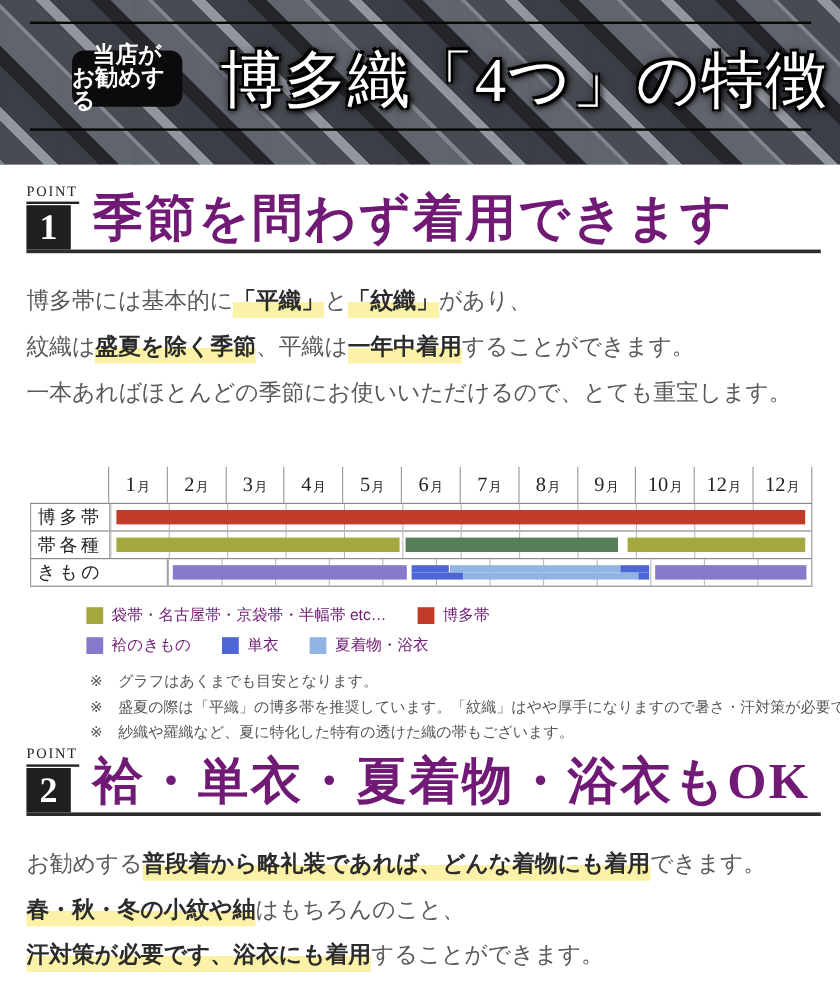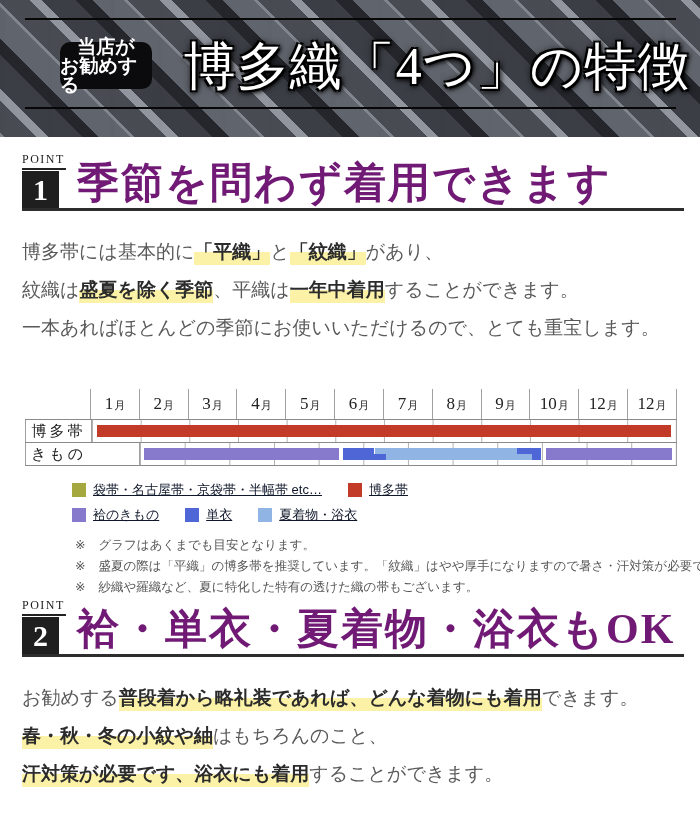--- a/index.html
+++ b/index.html
@@ -64,21 +64,21 @@
     justify-content:center;font-size:15px;color:#222;letter-spacing:3px;}
   .c-row-track{flex:1;position:relative;border-left:1px solid #a0a0a0;border-right:1px solid #a0a0a0;
     background-image:linear-gradient(90deg,#b2b2b2 1px,rgba(0,0,0,0) 1px);
     background-size:calc(100%/12) 100%;}
   .bar{position:absolute;}
   .bar.full{top:5px;height:12px;}
   .bar.upper{top:5px;height:6px;}
   .bar.lower{top:11px;height:6px;}
 
   
-  .legend{margin:15px 22px 0 72px;font-size:13px;color:#0f172a;text-decoration:underline;}
+  .legend{margin:15px 22px 0 72px;font-size:13px;color:#701a75;}
   .legend-row{display:flex;align-items:center;gap:26px;margin-bottom:7px;}
   .legend-item{display:flex;align-items:center;white-space:nowrap;}
   .legend-sq{width:14px;height:14px;margin-right:7px;flex:none;}
 
   
   .notes{margin:11px 22px 0 75px;font-size:12.5px;color:#555;line-height:21px;}
   .note-line{display:flex;white-space:nowrap;}
   .note-marker{flex:none;margin-right:13px;}
 </style>
 </head>
@@ -162,20 +162,28 @@
             <span class="m-num">12</span>
             <span class="m-suffix">月</span>
           </div>
         </div>
     </div>
     <div id="chart-rows">
         <div class="c-row">
           <div class="c-row-label">博多帯</div>
           <div class="c-row-track">
             <div class="bar full" style="left: 0.833333%; width: 98.3333%; background: rgb(194, 58, 40);"></div>
+          </div>
+        </div>
+        <div class="c-row">
+          <div class="c-row-label">帯各種</div>
+          <div class="c-row-track">
+            <div class="bar full" style="left: 0.833333%; width: 40.4167%; background: rgb(164, 168, 63);"></div>
+            <div class="bar full" style="left: 42.0833%; width: 30.4167%; background: rgb(86, 127, 87);"></div>
+            <div class="bar full" style="left: 73.75%; width: 25.4167%; background: rgb(164, 168, 63);"></div>
           </div>
         </div>
         <div class="c-row last">
           <div class="c-row-label">きもの</div>
           <div class="c-row-track">
             <div class="bar full" style="left: 0.833333%; width: 36.25%; background: rgb(135, 121, 204);"></div>
             <div class="bar upper" style="left: 37.9167%; width: 5.83333%; background: rgb(79, 102, 214);"></div>
             <div class="bar lower" style="left: 37.9167%; width: 7.91667%; background: rgb(79, 102, 214);"></div>
             <div class="bar upper" style="left: 43.75%; width: 26.6667%; background: rgb(144, 181, 228);"></div>
             <div class="bar lower" style="left: 45.8333%; width: 27.3333%; background: rgb(144, 181, 228);"></div>

